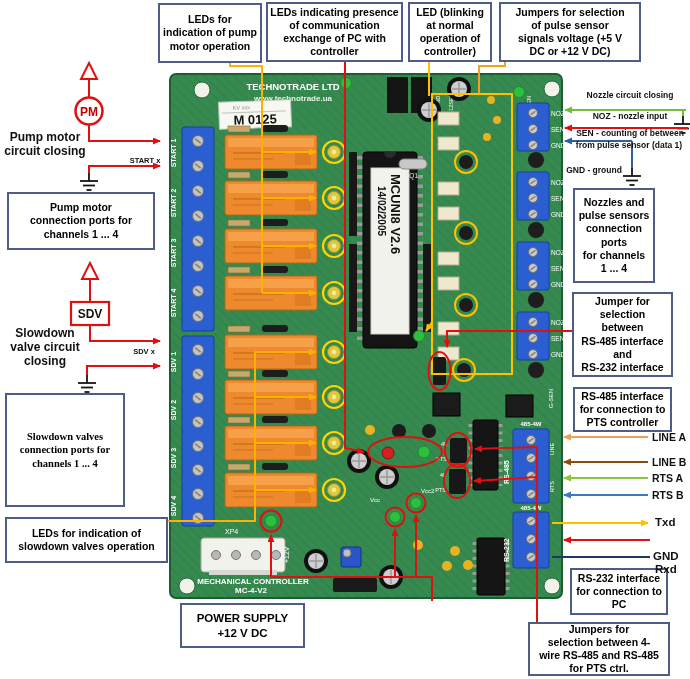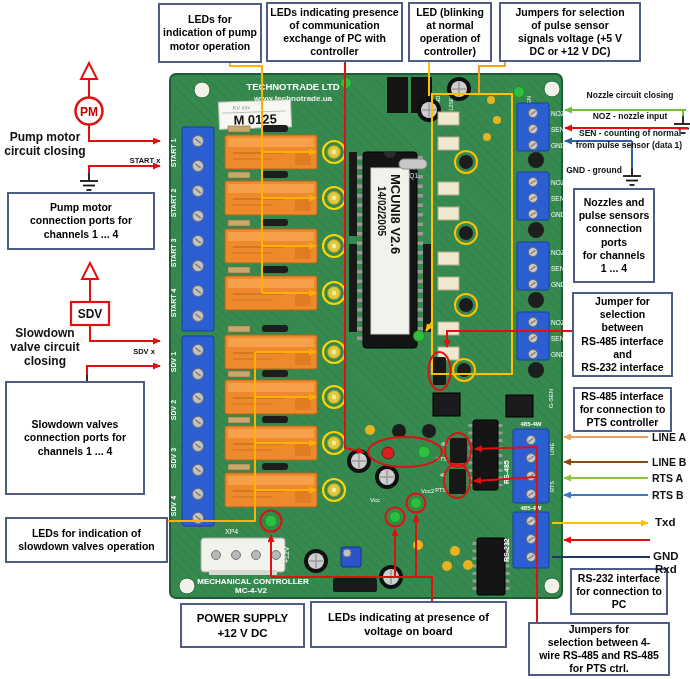--- a/index.html
+++ b/index.html
@@ -485,42 +485,40 @@
 for connection to
 PC</div>
 <div class="ann-box" style="left:528px;top:622px;width:142px;height:54px;">Jumpers for
 selection between 4-
 wire RS-485 and RS-485
 for PTS ctrl.</div>
 
 <div class="ann-box" style="left:7px;top:192px;width:148px;height:58px;">Pump motor
 connection ports for
 channels 1 ... 4</div>
-<div class="ann-box" style="left:5px;top:381px;width:140px;height:114px;">Slowdown valves
+<div class="ann-box" style="left:5px;top:393px;width:120px;height:114px;font-family:Liberation Serif, serif;">Slowdown valves
 connection ports for
 channels 1 ... 4</div>
 <div class="ann-box" style="left:5px;top:517px;width:163px;height:46px;">LEDs for indication of
 slowdown valves operation</div>
 
 <div class="ann-box" style="left:180px;top:603px;width:125px;height:45px;font-size:11.5px;">POWER SUPPLY
 +12 V DC</div>
-<div class="ann-box" style="left:310px;top:601px;width:197px;height:47px;font-size:11px;">LEDs indicating at presence of
-voltage on board</div>
 
 <div class="free f12" style="left:2px;top:131px;width:86px;">Pump motor
 circuit closing</div>
 <div class="free f7" style="left:124px;top:157px;width:42px;">START x</div>
 <div class="free f12" style="left:2px;top:327px;width:86px;">Slowdown
 valve circuit
 closing</div>
 <div class="free f7" style="left:126px;top:348px;width:36px;">SDV x</div>
 
 <div class="free f8" style="left:580px;top:91px;width:100px;">Nozzle circuit closing</div>
 <div class="free f8" style="left:585px;top:112px;width:90px;">NOZ - nozzle input</div>
-<div class="free f8" style="left:570px;top:129px;width:120px;">SEN - counting of normal</div>
+<div class="free f8" style="left:570px;top:129px;width:120px;">SEN - counting of between</div>
 <div class="free f8" style="left:568px;top:141px;width:122px;">from pulse sensor (data 1)</div>
 <div class="free f8" style="left:560px;top:166px;width:68px;">GND - ground</div>
 
 <div class="free f10" style="left:652px;top:431px;width:40px;text-align:left;">LINE A</div>
 <div class="free f10" style="left:652px;top:456px;width:40px;text-align:left;">LINE B</div>
 <div class="free f10" style="left:652px;top:472px;width:40px;text-align:left;">RTS A</div>
 <div class="free f10" style="left:652px;top:489px;width:40px;text-align:left;">RTS B</div>
 <div class="free f11" style="left:655px;top:516px;width:34px;text-align:left;">Txd</div>
 <div class="free f11" style="left:655px;top:563px;width:34px;text-align:left;">Rxd</div>
 <div class="free f11" style="left:653px;top:550px;width:36px;text-align:left;">GND</div>

